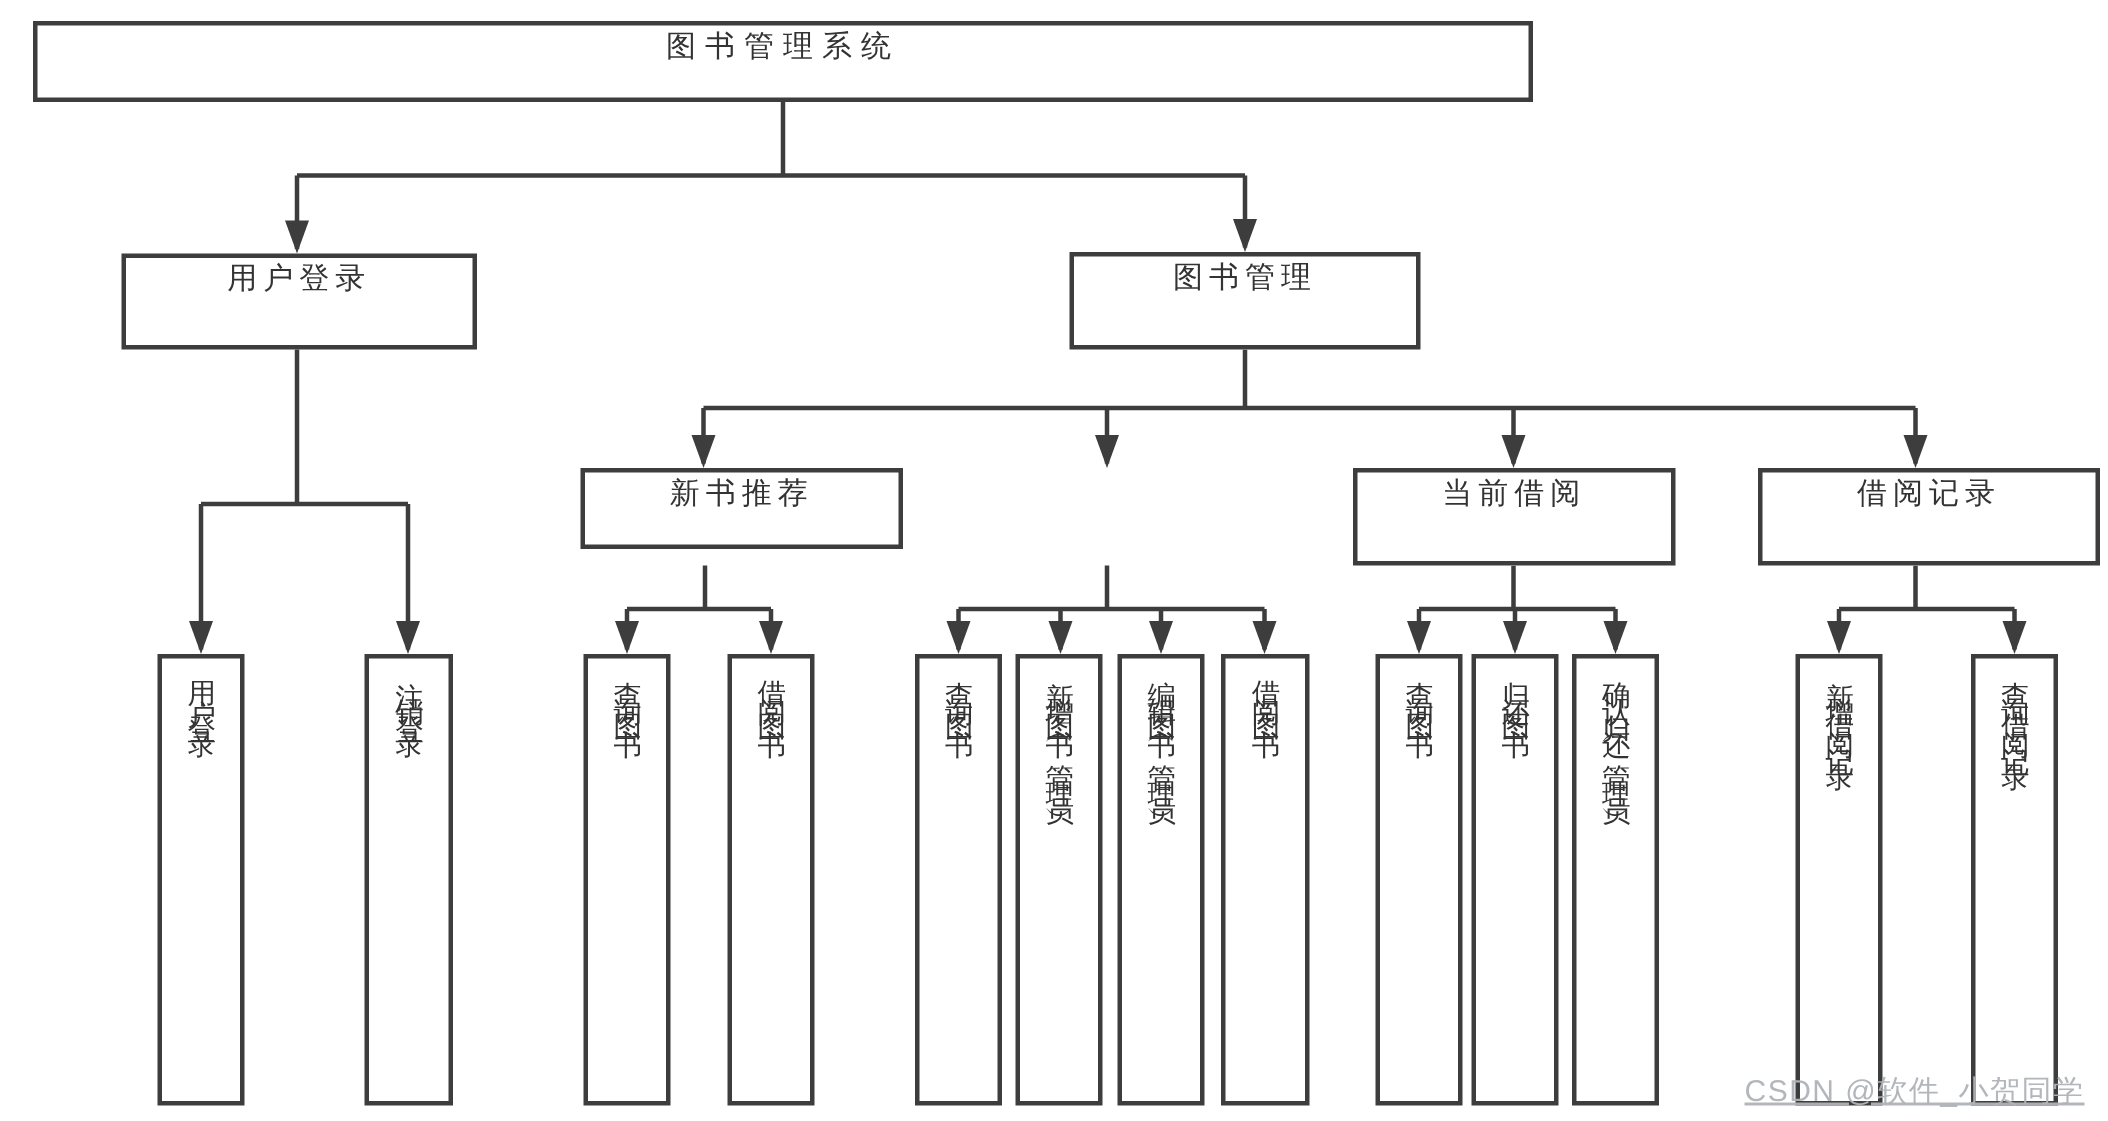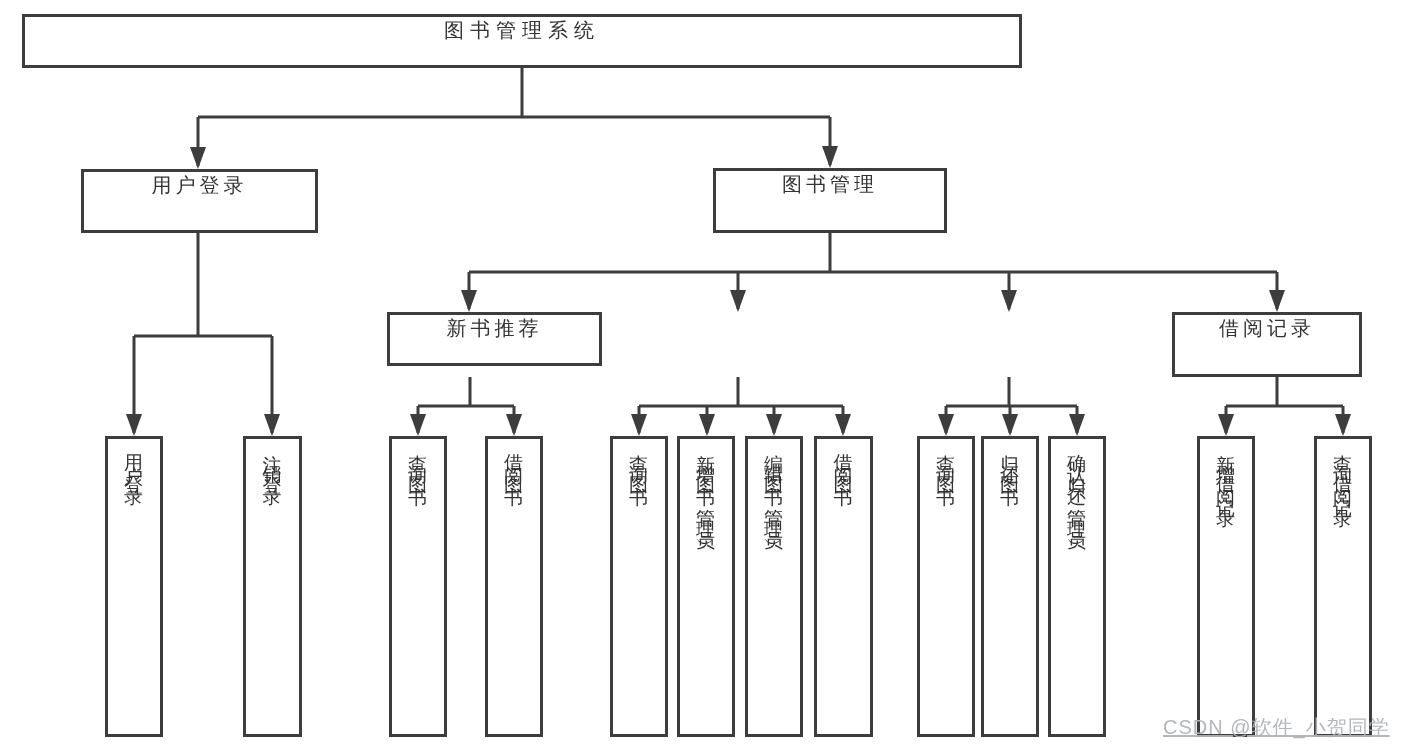--- a/index.html
+++ b/index.html
@@ -117,21 +117,24 @@
   <div class="box" style="left:81px; top:169px; width:237px; height:64px;">
     <span class="hlabel">用户登录</span>
   </div>
   <div class="box" style="left:713px; top:168px; width:234px; height:65px;">
     <span class="hlabel">图书管理</span>
   </div>
 
   <div class="box" style="left:363px; top:312px; width:215px; height:54px;margin-left:24px;">
     <span class="hlabel">新书推荐</span>
   </div>
-  <div class="box" style="left:1172px; top:312px; width:190px; height:65px;">
+  <div class="box" style="left:902px; top:312px; width:215px; height:65px;">
+    <span class="hlabel">当前借阅</span>
+  </div>
+  <div class="box" style="left:1172px; top:312px; width:228px; height:65px;">
     <span class="hlabel">借阅记录</span>
   </div>
 
   <div class="box vbox" style="left:105px; top:436px; width:58px; height:301px;">
     <span>用户登录</span>
   </div>
   <div class="box vbox" style="left:243px; top:436px; width:59px; height:301px;">
     <span>注销登录</span>
   </div>
 

